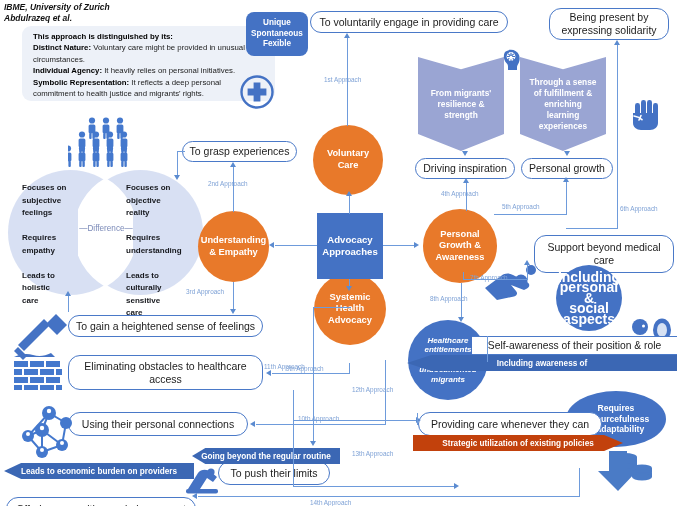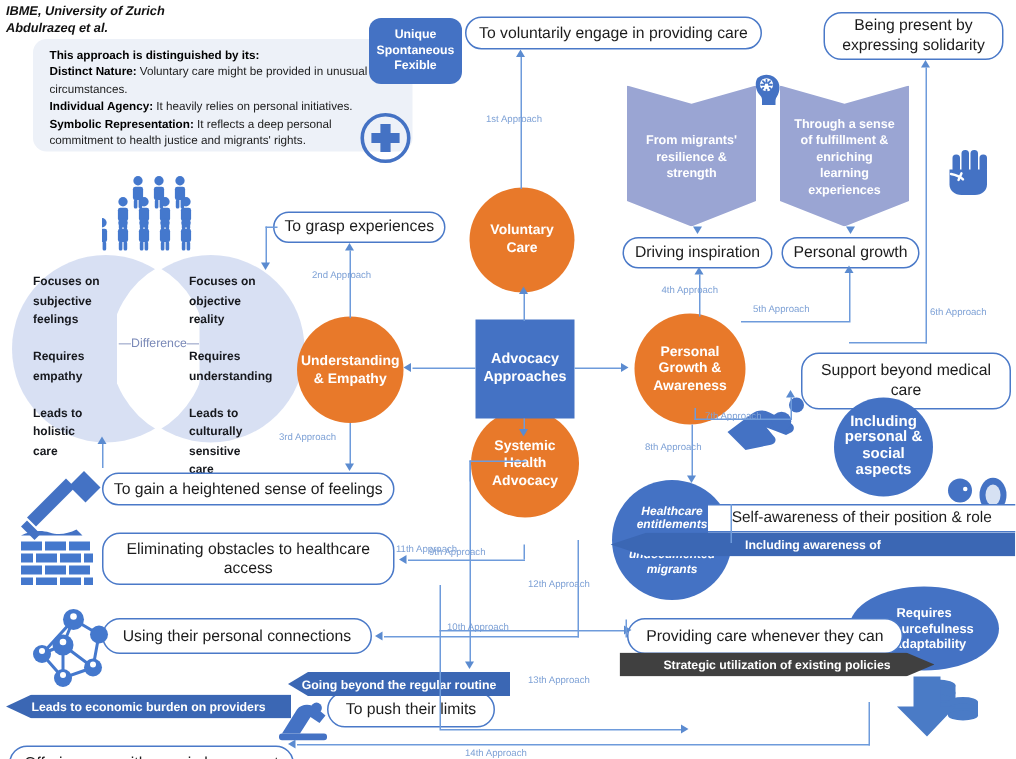--- a/index.html
+++ b/index.html
@@ -23,21 +23,21 @@
         color:#1c1c1c;font-size:10.5px;line-height:13px;padding:2px 5px;}
 
   
   .ocircle{background:#E8792A;border-radius:50%;display:flex;align-items:center;
            justify-content:center;text-align:center;color:#fff;font-weight:bold;
            font-size:9.3px;line-height:11.6px;}
 
   
   .bcircle{background:#4472C4;border-radius:50%;display:flex;align-items:center;
            justify-content:center;text-align:center;color:#fff;font-weight:bold;
-           font-size:10px;line-height:10.6px;}
+           font-size:14px;line-height:10.6px;}
   .bellipse{background:#4472C4;border-radius:50%;display:flex;align-items:center;
            justify-content:center;text-align:center;color:#fff;font-weight:bold;
            font-size:8.6px;line-height:10.6px;}
 
   
   .bsquare{background:#4472C4;display:flex;align-items:center;justify-content:center;
            text-align:center;color:#fff;font-weight:bold;font-size:9.6px;line-height:12px;}
 
   
   .btag{background:#4472C4;border-radius:8px;display:flex;align-items:center;
@@ -64,21 +64,21 @@
   .ah-dn{border-left:3.6px solid transparent;border-right:3.6px solid transparent;border-top:5.4px solid #5B8BD0;}
   .ah-lt{border-top:3.6px solid transparent;border-bottom:3.6px solid transparent;border-right:5.4px solid #5B8BD0;}
   .ah-rt{border-top:3.6px solid transparent;border-bottom:3.6px solid transparent;border-left:5.4px solid #5B8BD0;}
 
   .aplabel{font-size:6.4px;color:#7FA2D6;white-space:nowrap;}
 
   
   .bannerL{background:#3B67B4;display:flex;align-items:center;justify-content:center;
            color:#fff;font-weight:bold;font-size:8.2px;white-space:nowrap;
            clip-path:polygon(0 50%,9% 0,100% 0,100% 100%,9% 100%);}
-  .bannerR{background:#404040;display:flex;align-items:center;justify-content:center;
+  .bannerR{background:#c2410c;display:flex;align-items:center;justify-content:center;
            color:#fff;font-weight:bold;font-size:8.2px;white-space:nowrap;
            clip-path:polygon(0 0,91% 0,100% 50%,91% 100%,0 100%);}
 
   .icon{position:absolute;}
 </style>
 </head>
 <body>
 
 <div id="stage">
 

